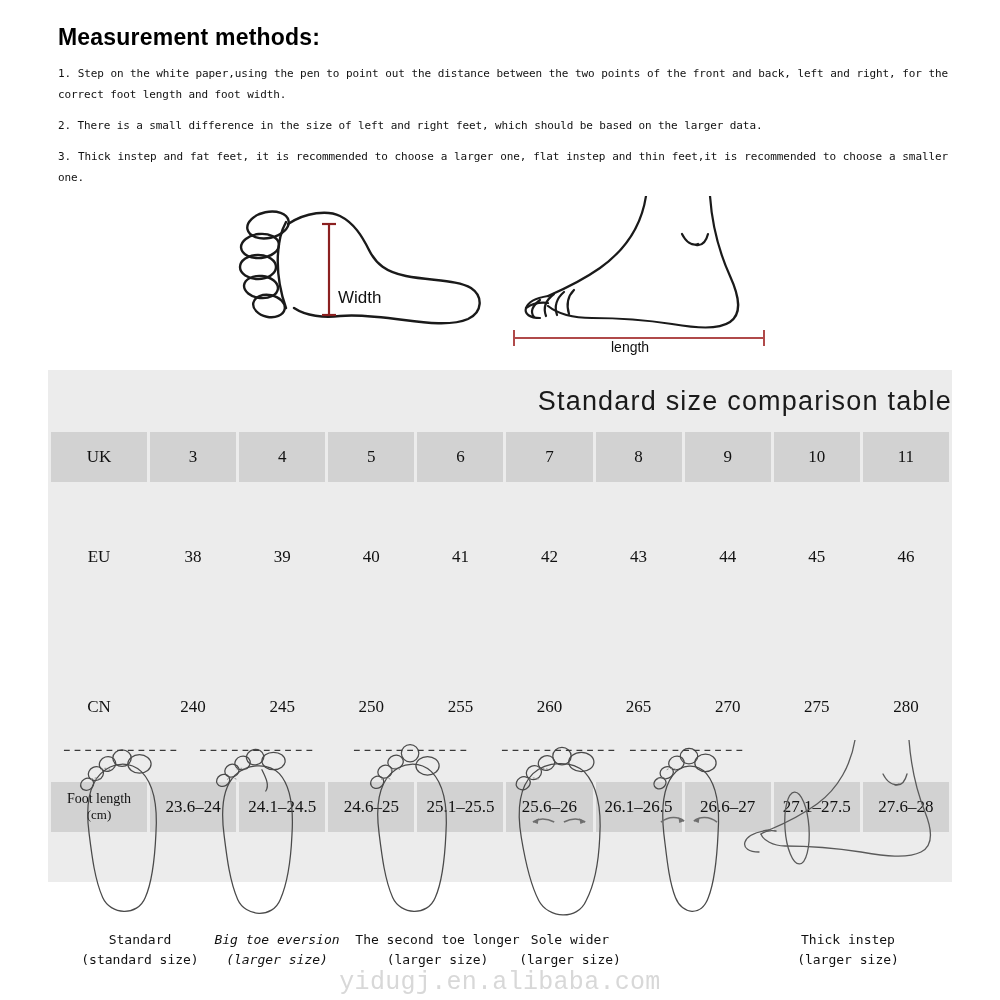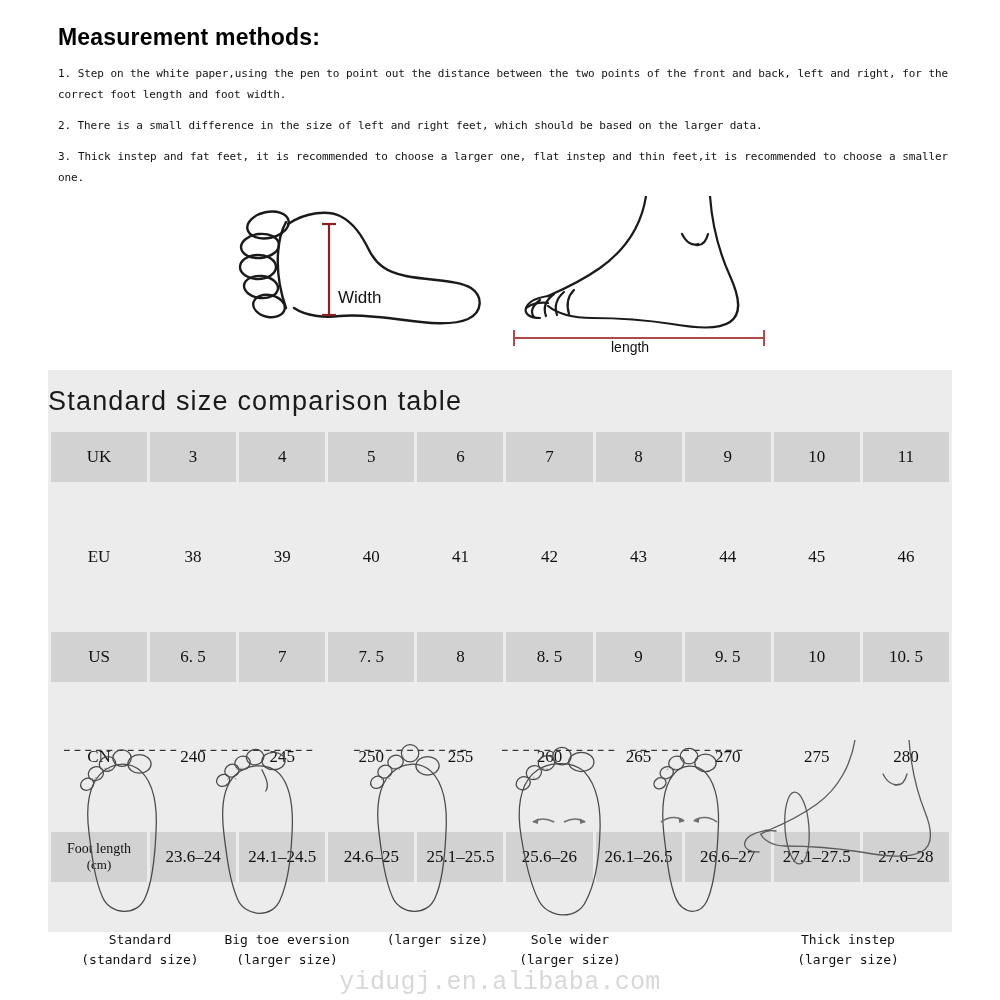--- a/index.html
+++ b/index.html
@@ -76,21 +76,21 @@
     position: absolute;
     left: 48px;
     top: 370px;
     width: 904px;
     background: #ececec;
     border-collapse: separate;
   }
   .table-title {
     height: 62px;
     line-height: 62px;
-    text-align: left;
+    text-align: right;
     font-family: "Liberation Sans", sans-serif;
     font-size: 27px;
     color: #1a1a1a;
     letter-spacing: 1.2px;
     background: #ececec;
   }
   table.sz {
     width: 904px;
     border-collapse: separate;
     border-spacing: 3px 0px;
@@ -269,32 +269,20 @@
           <td></td>
           <td></td>
           <td></td>
           <td></td>
           <td></td>
           <td></td>
           <td></td>
           <td></td>
           <td></td>
           <td></td>
-        </tr>
-        <tr class="dark">
-          <td class="rowlabel">US</td>
-          <td>6. 5</td>
-          <td>7</td>
-          <td>7. 5</td>
-          <td>8</td>
-          <td>8. 5</td>
-          <td>9</td>
-          <td>9. 5</td>
-          <td>10</td>
-          <td>10. 5</td>
         </tr>
         <tr class="spacer-row">
           <td></td>
           <td></td>
           <td></td>
           <td></td>
           <td></td>
           <td></td>
           <td></td>
           <td></td>
@@ -431,25 +419,26 @@
 
       <ellipse cx="62" cy="88" rx="12" ry="36" transform="rotate(-4 62 88)"></ellipse>
     </g>
   </svg></div>
   </div>
 <div class="feet-labels">
     <div class="foot-cap" style="left: 60px; width: 160px;">
       <div>Standard</div>
       <div>(standard size)</div>
     </div>
-    <div class="foot-cap" style="left: 202px; width: 170px;">
+    <div class="foot-cap" style="left: 192px; width: 170px; font-style: italic;">
       <div>Big toe eversion</div>
       <div>(larger size)</div>
     </div>
     <div class="foot-cap" style="left: 330px; width: 215px;">
+      <div>The  second toe longer</div>
       <div>(larger size)</div>
     </div>
     <div class="foot-cap" style="left: 500px; width: 140px;">
       <div>Sole wider</div>
       <div>(larger size)</div>
     </div>
     <div class="foot-cap" style="left: 768px; width: 160px;">
       <div>Thick instep</div>
       <div>(larger size)</div>
     </div>

